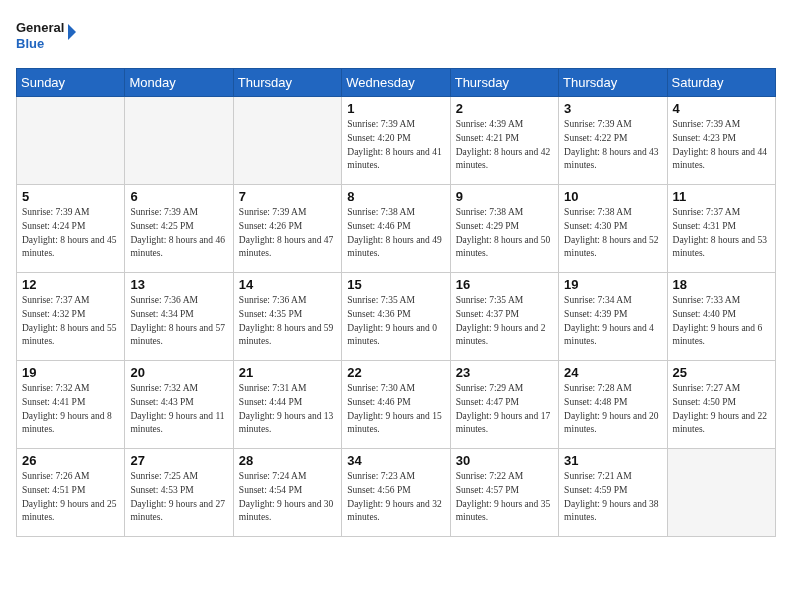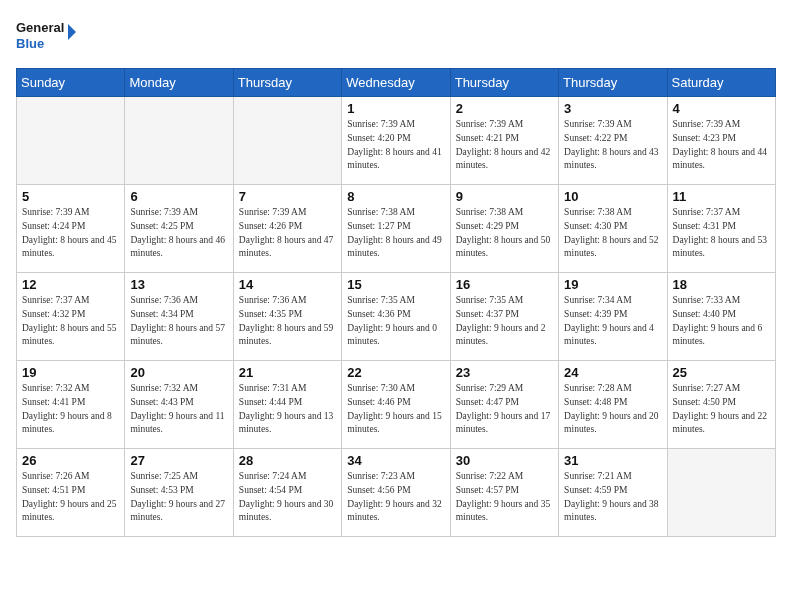--- a/index.html
+++ b/index.html
@@ -112,21 +112,21 @@
         <td class="empty"></td>
         <td class="empty"></td>
         <td>
           <span class="day-number">1</span>
           <div class="day-detail">Sunrise: 7:39 AM
 Sunset: 4:20 PM
 Daylight: 8 hours and 41 minutes.</div>
         </td>
         <td>
           <span class="day-number">2</span>
-          <div class="day-detail">Sunrise: 7:39 AM
+          <div class="day-detail">Sunrise: 4:39 AM
 Sunset: 4:21 PM
 Daylight: 8 hours and 42 minutes.</div>
         </td>
         <td>
           <span class="day-number">3</span>
           <div class="day-detail">Sunrise: 7:39 AM
 Sunset: 4:22 PM
 Daylight: 8 hours and 43 minutes.</div>
         </td>
         <td>
@@ -151,21 +151,21 @@
         </td>
         <td>
           <span class="day-number">7</span>
           <div class="day-detail">Sunrise: 7:39 AM
 Sunset: 4:26 PM
 Daylight: 8 hours and 47 minutes.</div>
         </td>
         <td>
           <span class="day-number">8</span>
           <div class="day-detail">Sunrise: 7:38 AM
-Sunset: 1:27 PM
+Sunset: 4:46 PM
 Daylight: 8 hours and 49 minutes.</div>
         </td>
         <td>
           <span class="day-number">9</span>
           <div class="day-detail">Sunrise: 7:38 AM
 Sunset: 4:29 PM
 Daylight: 8 hours and 50 minutes.</div>
         </td>
         <td>
           <span class="day-number">10</span>

